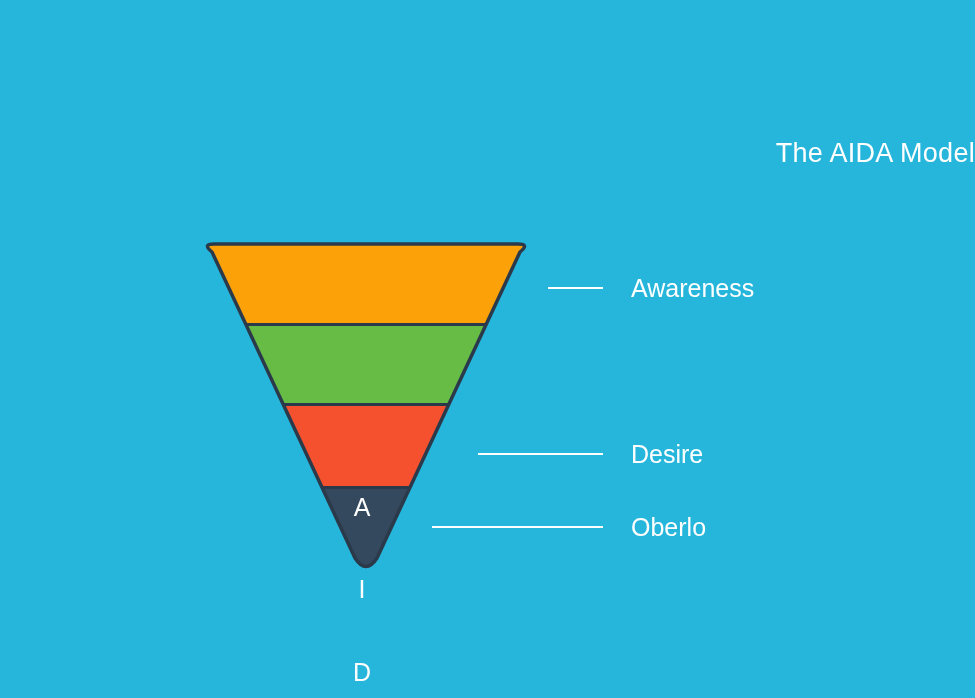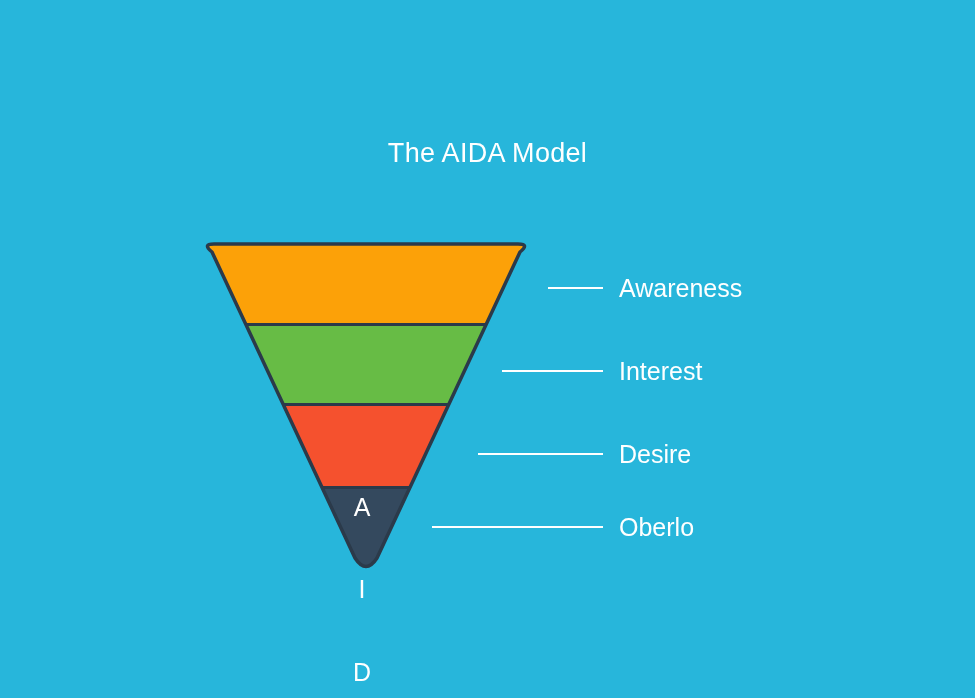--- a/index.html
+++ b/index.html
@@ -49,21 +49,21 @@
     line-height: 1;
     white-space: nowrap;
   }
 
   
   #chart-title {
     position: absolute;
     left: 0;
     top: 137px;
     width: 975px;
-    text-align: center;
+    text-align: right;
     color: #ffffff;
     font-size: 27px;
     font-weight: 300;
     letter-spacing: 0.3px;
     line-height: 1.2;
   }
 
   
   #funnel-wrap {
     position: absolute;
@@ -102,21 +102,21 @@
     height: 2px;
     background: #ffffff;
     flex: 0 0 auto;
   }
   .legend-label {
     color: #ffffff;
     font-size: 25px;
     font-weight: 400;
     line-height: 1;
     white-space: nowrap;
-    margin-left: 16px;
+    margin-left: 28px;
   }
   #legend-row-0 { left: 548px; top: 271px; }
   #legend-row-0 .legend-line { width: 55px; }
   #legend-row-1 { left: 502px; top: 354px; }
   #legend-row-1 .legend-line { width: 101px; }
   #legend-row-2 { left: 478px; top: 437px; }
   #legend-row-2 .legend-line { width: 125px; }
   #legend-row-3 { left: 432px; top: 510px; }
   #legend-row-3 .legend-line { width: 171px; }
 </style>
@@ -167,24 +167,20 @@
     <span class="funnel-letter" id="letter-0">A</span>
     <span class="funnel-letter" id="letter-1">I</span>
     <span class="funnel-letter" id="letter-2">D</span>
 
   </div>
 
   <div class="legend-row" id="legend-row-0">
     <span class="legend-line"></span>
     <span class="legend-label">Awareness</span>
   </div>
-  <div class="legend-row" id="legend-row-1">
-    <span class="legend-line"></span>
-    <span class="legend-label">Interest</span>
-  </div>
   <div class="legend-row" id="legend-row-2">
     <span class="legend-line"></span>
     <span class="legend-label">Desire</span>
   </div>
   <div class="legend-row" id="legend-row-3">
     <span class="legend-line"></span>
     <span class="legend-label">Oberlo</span>
   </div>
 
 </div>

